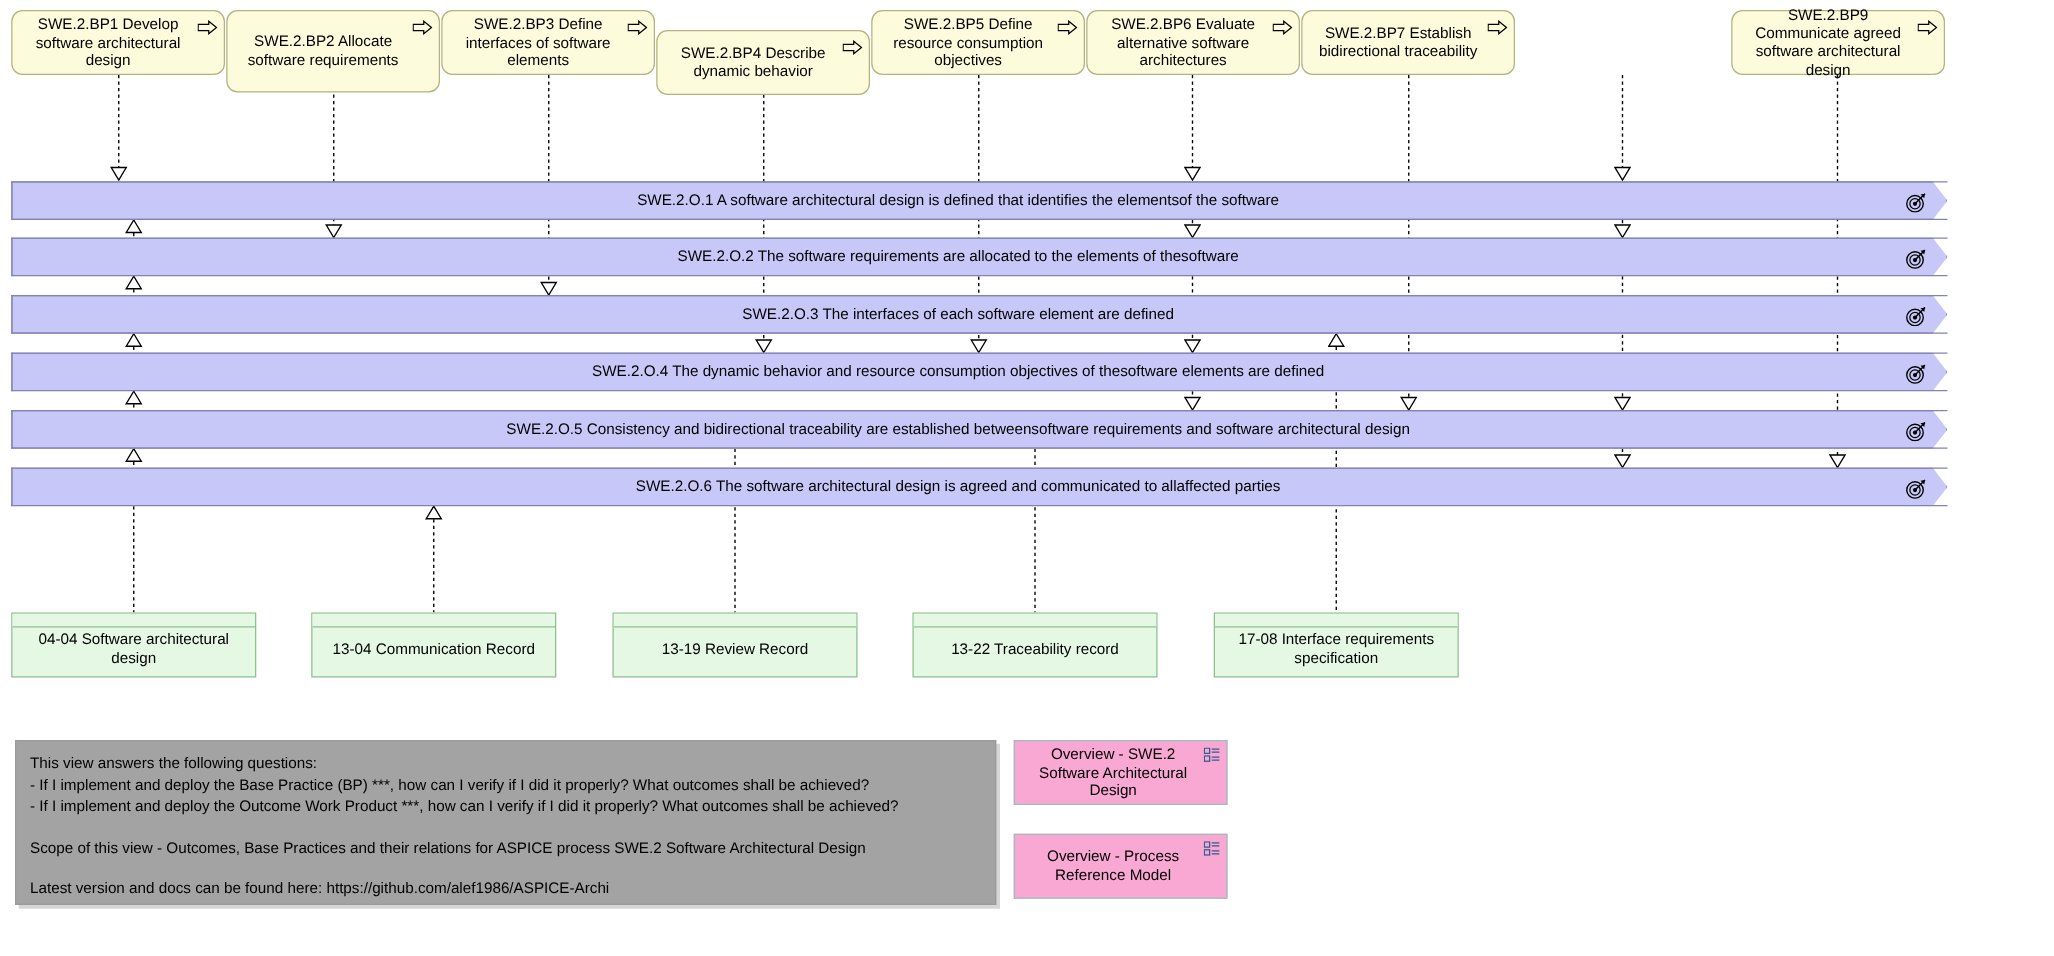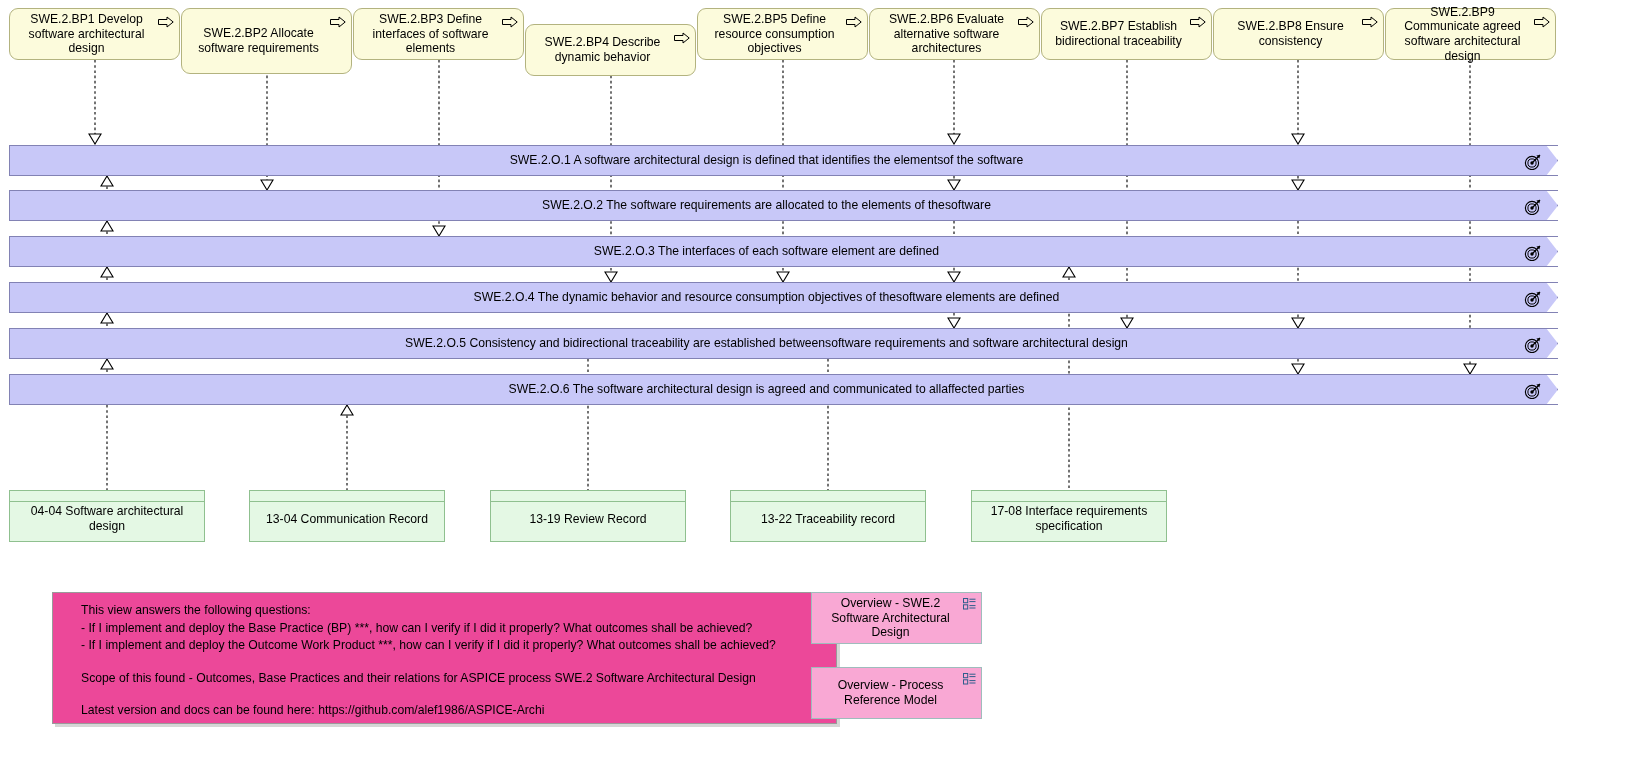--- a/index.html
+++ b/index.html
@@ -108,29 +108,28 @@
     text-align: center;
     font-size: 12.2px;
     line-height: 14.6px;
     padding: 0 4px 6px;
     box-sizing: border-box;
   }
 
   
   .note {
     position: absolute;
-    background: #ec4899;
+    background: #a3a3a3;
     border: 1px solid #9a9a9a;
     box-shadow: 3px 3px 0 0 #d6d6d6;
     box-sizing: border-box;
     z-index: 3;
-    padding: 9px 28px;
+    padding: 9px 11px;
     font-size: 12.2px;
     line-height: 17.6px;
-    margin-left: 40px;
   }
   .note p { margin: 0; }
   .note .spacer { height: 15px; }
 
   
   .viewref {
     position: absolute;
     background: #f9a8d4;
     border: 1px solid #9fbcbc;
     box-sizing: border-box;
@@ -242,26 +241,20 @@
     <svg class="proc-icon" viewBox="0 0 16 12">
       <polygon points="0.5,3.5 9,3.5 9,1 15.2,6 9,11 9,8.5 0.5,8.5" fill="#fcfbdc" stroke="#000" stroke-width="1"></polygon>
     </svg>
   </div>
   <div class="bp" style="left:1041px; top:8px; width:171px; height:52px;">
     <span class="bp-label">SWE.2.BP7 Establish bidirectional traceability</span>
     <svg class="proc-icon" viewBox="0 0 16 12">
       <polygon points="0.5,3.5 9,3.5 9,1 15.2,6 9,11 9,8.5 0.5,8.5" fill="#fcfbdc" stroke="#000" stroke-width="1"></polygon>
     </svg>
   </div>
-  <div class="bp" style="left:1213px; top:8px; width:171px; height:52px;">
-    <span class="bp-label">SWE.2.BP8 Ensure consistency</span>
-    <svg class="proc-icon" viewBox="0 0 16 12">
-      <polygon points="0.5,3.5 9,3.5 9,1 15.2,6 9,11 9,8.5 0.5,8.5" fill="#fcfbdc" stroke="#000" stroke-width="1"></polygon>
-    </svg>
-  </div>
   <div class="bp" style="left:1385px; top:8px; width:171px; height:52px;">
     <span class="bp-label">SWE.2.BP9 Communicate agreed software architectural design</span>
     <svg class="proc-icon" viewBox="0 0 16 12">
       <polygon points="0.5,3.5 9,3.5 9,1 15.2,6 9,11 9,8.5 0.5,8.5" fill="#fcfbdc" stroke="#000" stroke-width="1"></polygon>
     </svg>
   </div>
 
   <div class="outcome" style="left:9px; top:145px; width:1549px;">
     <div class="shape"></div>
     <div class="shape-edge"></div>
@@ -359,21 +352,21 @@
   <div class="wp" style="left:971px; top:490px; width:196px; height:52px;">
     <div class="wp-bar"></div>
     <div class="wp-body">17-08 Interface requirements specification</div>
   </div>
 
   <div class="note" style="left:12px; top:592px; width:785px; height:132px;">
     <p>This view answers the following questions:</p>
     <p>- If I implement and deploy the Base Practice (BP) ***, how can I verify if I did it properly? What outcomes shall be achieved?</p>
     <p>- If I implement and deploy the Outcome Work Product ***, how can I verify if I did it properly? What outcomes shall be achieved?</p>
     <div class="spacer"></div>
-    <p>Scope of this found - Outcomes, Base Practices and their relations for ASPICE process SWE.2 Software Architectural Design</p>
+    <p>Scope of this view - Outcomes, Base Practices and their relations for ASPICE process SWE.2 Software Architectural Design</p>
     <div class="spacer"></div>
     <p>Latest version and docs can be found here: https://github.com/alef1986/ASPICE-Archi</p>
   </div>
 
   <div class="viewref" style="left:811px; top:592px; width:171px; height:52px;">
     <span>Overview - SWE.2 Software Architectural Design</span>
     <svg class="view-icon" viewBox="0 0 13 12">
       <rect x="0.5" y="0.5" width="4.2" height="4.2" fill="none" stroke="#2f5d8c" stroke-width="1"></rect>
       <rect x="0.5" y="6.8" width="4.2" height="4.2" fill="none" stroke="#2f5d8c" stroke-width="1"></rect>
       <line x1="6.4" y1="1.2" x2="12.5" y2="1.2" stroke="#2f5d8c" stroke-width="1"></line>

